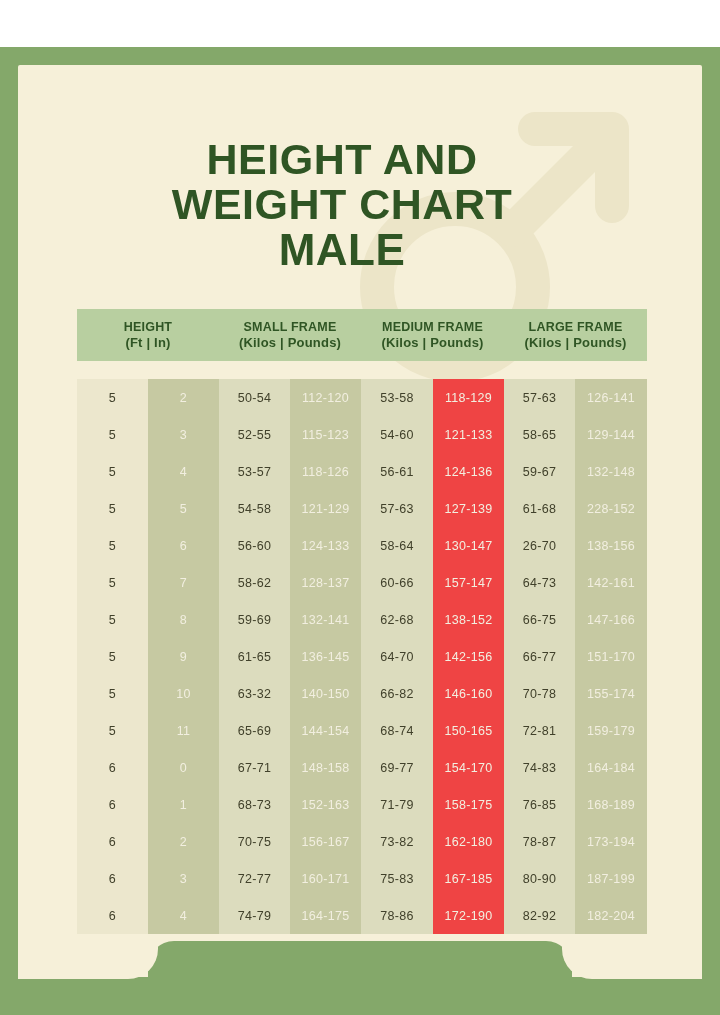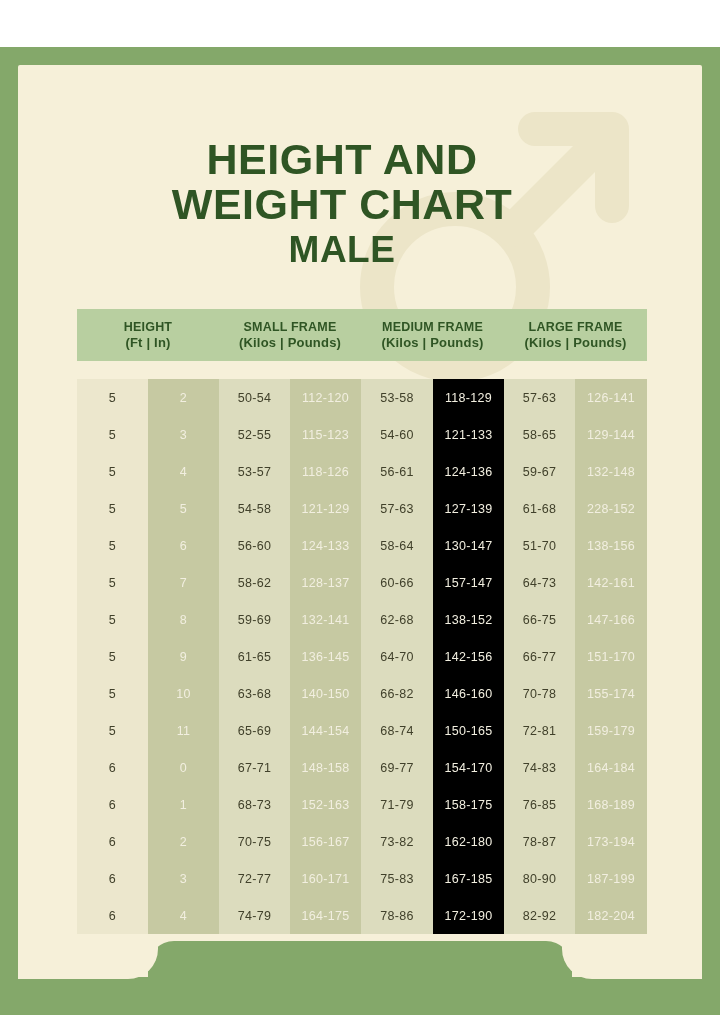--- a/index.html
+++ b/index.html
@@ -75,21 +75,21 @@
     left: 0;
     top: 90px;
     width: 684px;
     text-align: center;
     color: #2f5524;
     font-size: 43px;
     font-weight: bold;
     line-height: 45px;
     letter-spacing: 0.5px;
   }
-  .title .l3 { font-size: 37px; }
+  .title .l3 { font-size: 44px; }
 
   
   .table-wrap {
     position: absolute;
     left: 77px;
     top: 262px;
     width: 570px;
   }
   table.chart {
     border-collapse: collapse;
@@ -123,21 +123,21 @@
     font-size: 12.5px;
     color: #3c3c28;
     letter-spacing: 0.3px;
   }
   
   .colA { background: #ece7cd; }
   .colB { background: #c6c9a2; }
   .colC { background: #dcdcbe; }
   .colD { background: #c6c9a2; }
   .colE { background: #dcdcbe; }
-  .colF { background: #000000; }
+  .colF { background: #ef4444; }
   .colG { background: #dcdcbe; }
   .colH { background: #c6c9a2; }
   .pale-text { color: #f2efe0; }
   .dark-text { color: #41412b; }
 
   .gap-row td { height: 18px; background: transparent; }
 
   .footer-badge {
     position: absolute;
     right: 22px;
@@ -259,21 +259,21 @@
             <td class="body-cell colG dark-text">61-68</td>
             <td class="body-cell colH pale-text">228-152</td>
           </tr>
           <tr>
             <td class="body-cell colA dark-text">5</td>
             <td class="body-cell colB pale-text">6</td>
             <td class="body-cell colC dark-text">56-60</td>
             <td class="body-cell colD pale-text">124-133</td>
             <td class="body-cell colE dark-text">58-64</td>
             <td class="body-cell colF pale-text">130-147</td>
-            <td class="body-cell colG dark-text">51-70</td>
+            <td class="body-cell colG dark-text">26-70</td>
             <td class="body-cell colH pale-text">138-156</td>
           </tr>
           <tr>
             <td class="body-cell colA dark-text">5</td>
             <td class="body-cell colB pale-text">7</td>
             <td class="body-cell colC dark-text">58-62</td>
             <td class="body-cell colD pale-text">128-137</td>
             <td class="body-cell colE dark-text">60-66</td>
             <td class="body-cell colF pale-text">157-147</td>
             <td class="body-cell colG dark-text">64-73</td>
@@ -295,21 +295,21 @@
             <td class="body-cell colC dark-text">61-65</td>
             <td class="body-cell colD pale-text">136-145</td>
             <td class="body-cell colE dark-text">64-70</td>
             <td class="body-cell colF pale-text">142-156</td>
             <td class="body-cell colG dark-text">66-77</td>
             <td class="body-cell colH pale-text">151-170</td>
           </tr>
           <tr>
             <td class="body-cell colA dark-text">5</td>
             <td class="body-cell colB pale-text">10</td>
-            <td class="body-cell colC dark-text">63-68</td>
+            <td class="body-cell colC dark-text">63-32</td>
             <td class="body-cell colD pale-text">140-150</td>
             <td class="body-cell colE dark-text">66-82</td>
             <td class="body-cell colF pale-text">146-160</td>
             <td class="body-cell colG dark-text">70-78</td>
             <td class="body-cell colH pale-text">155-174</td>
           </tr>
           <tr>
             <td class="body-cell colA dark-text">5</td>
             <td class="body-cell colB pale-text">11</td>
             <td class="body-cell colC dark-text">65-69</td>

